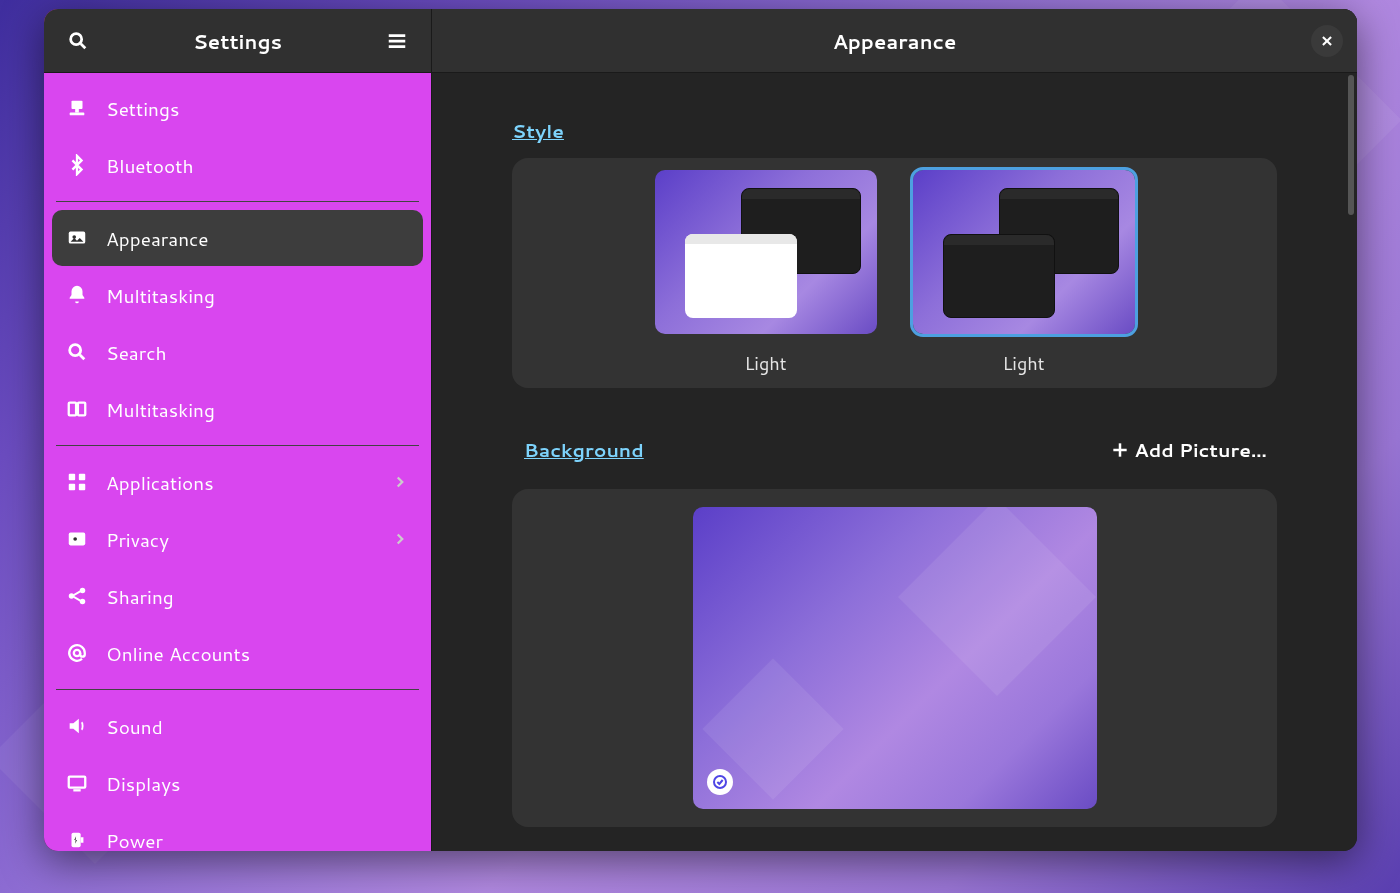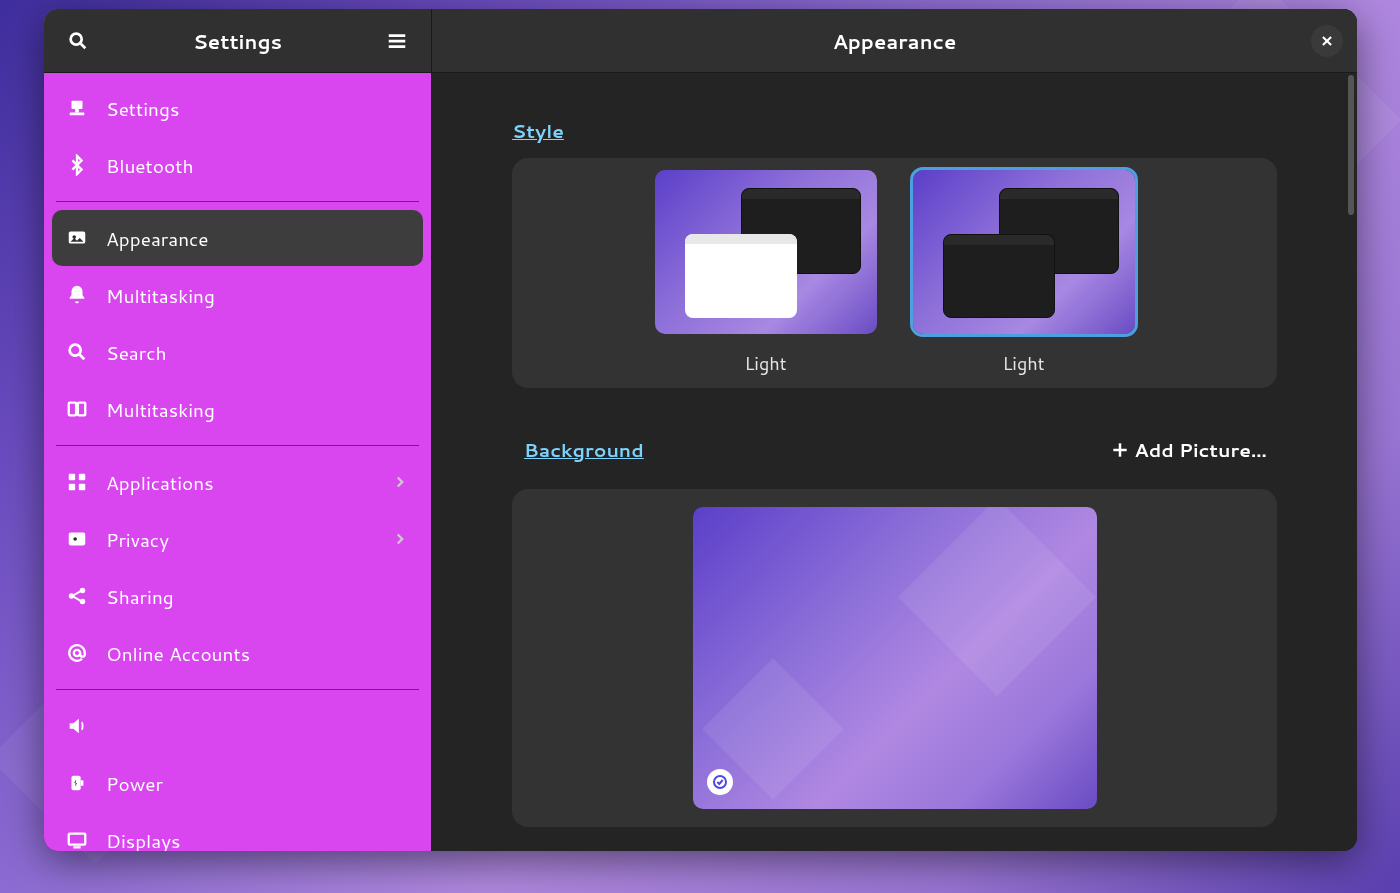--- a/index.html
+++ b/index.html
@@ -450,41 +450,42 @@
 
       <div class="sep"></div>
 
       <div class="sidebar-item">
         <span class="s-icon">
           <svg width="22" height="22" viewBox="0 0 24 24" fill="currentColor">
               <path d="M4 9v6h4l6 5V4L8 9H4z"></path>
               <path d="M17 8c1.5 1 1.5 7 0 8" fill="none" stroke="currentColor" stroke-width="2"></path>
             </svg>
         </span>
+        <span class="s-label">Sound</span>
+      </div>
+
+      <div class="sidebar-item">
+        <span class="s-icon">
+          <svg width="22" height="22" viewBox="0 0 24 24" fill="none" stroke="currentColor" stroke-width="2.5">
+              <rect x="3" y="5" width="18" height="12" rx="1"></rect>
+              <line x1="8" y1="20" x2="16" y2="20"></line>
+            </svg>
+        </span>
+        <span class="s-label">Displays</span>
       </div>
 
       <div class="sidebar-item">
         <span class="s-icon">
           <svg width="22" height="22" viewBox="0 0 24 24" fill="currentColor">
               <rect x="6" y="4" width="10" height="16" rx="2"></rect>
               <rect x="16" y="9" width="3" height="6"></rect>
               <path d="M11 8l-2 4h3l-2 4" fill="#2f2f2f"></path>
             </svg>
         </span>
         <span class="s-label">Power</span>
-      </div>
-
-      <div class="sidebar-item">
-        <span class="s-icon">
-          <svg width="22" height="22" viewBox="0 0 24 24" fill="none" stroke="currentColor" stroke-width="2.5">
-              <rect x="3" y="5" width="18" height="12" rx="1"></rect>
-              <line x1="8" y1="20" x2="16" y2="20"></line>
-            </svg>
-        </span>
-        <span class="s-label">Displays</span>
       </div>
 
     </div>
   </div>
 
   <div class="main">
     <div class="main-header">
       <div class="title">Appearance</div>
       <div class="close-btn">
         <svg width="14" height="14" viewBox="0 0 24 24" fill="none" stroke="currentColor" stroke-width="3.5">

